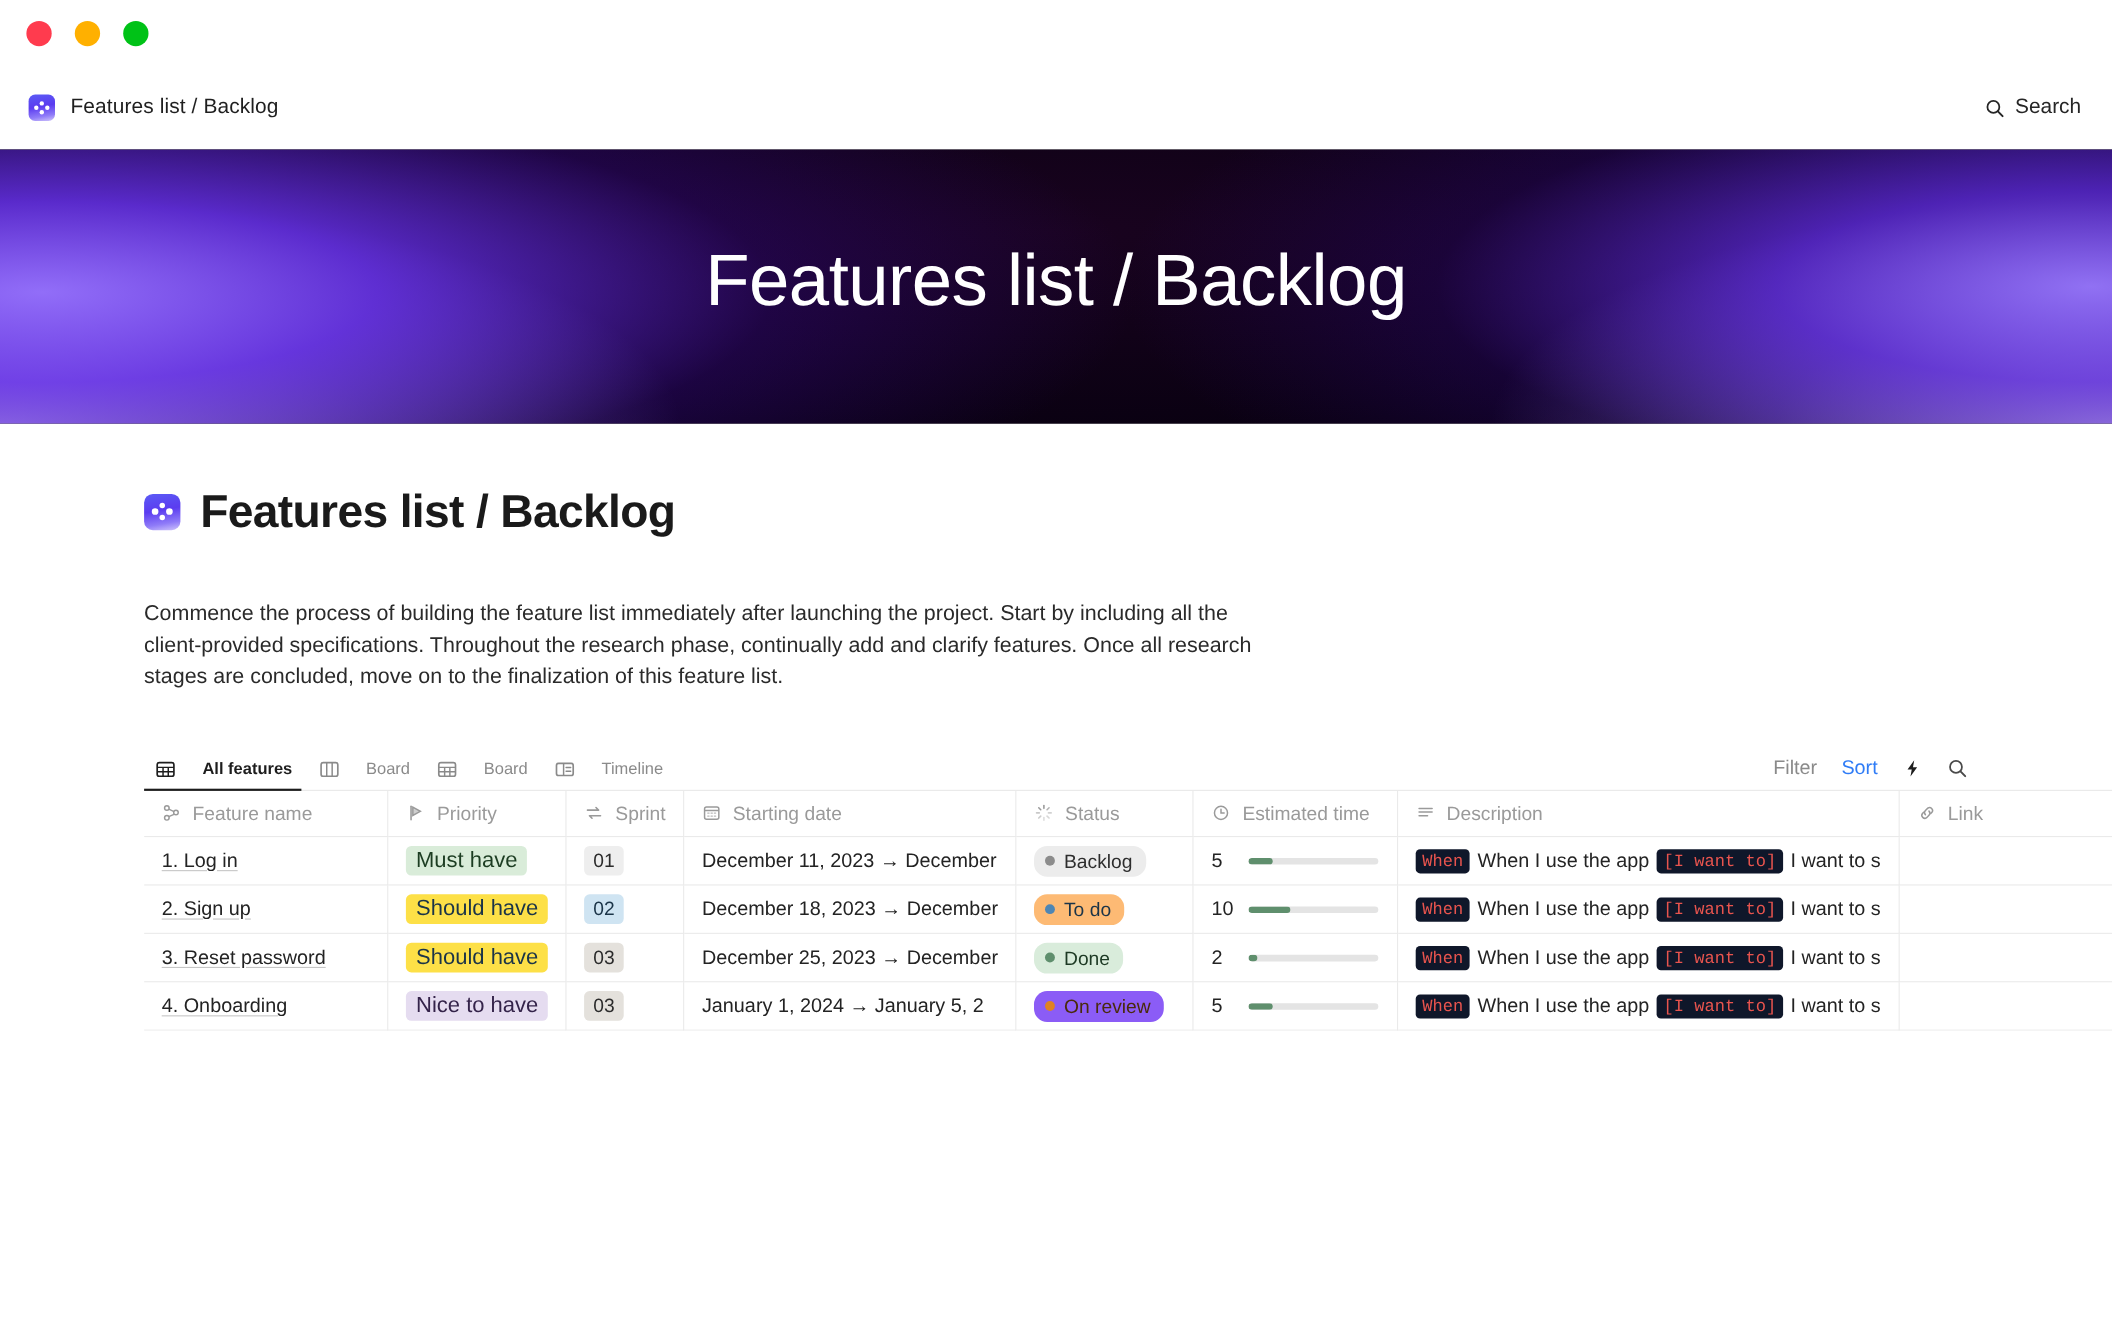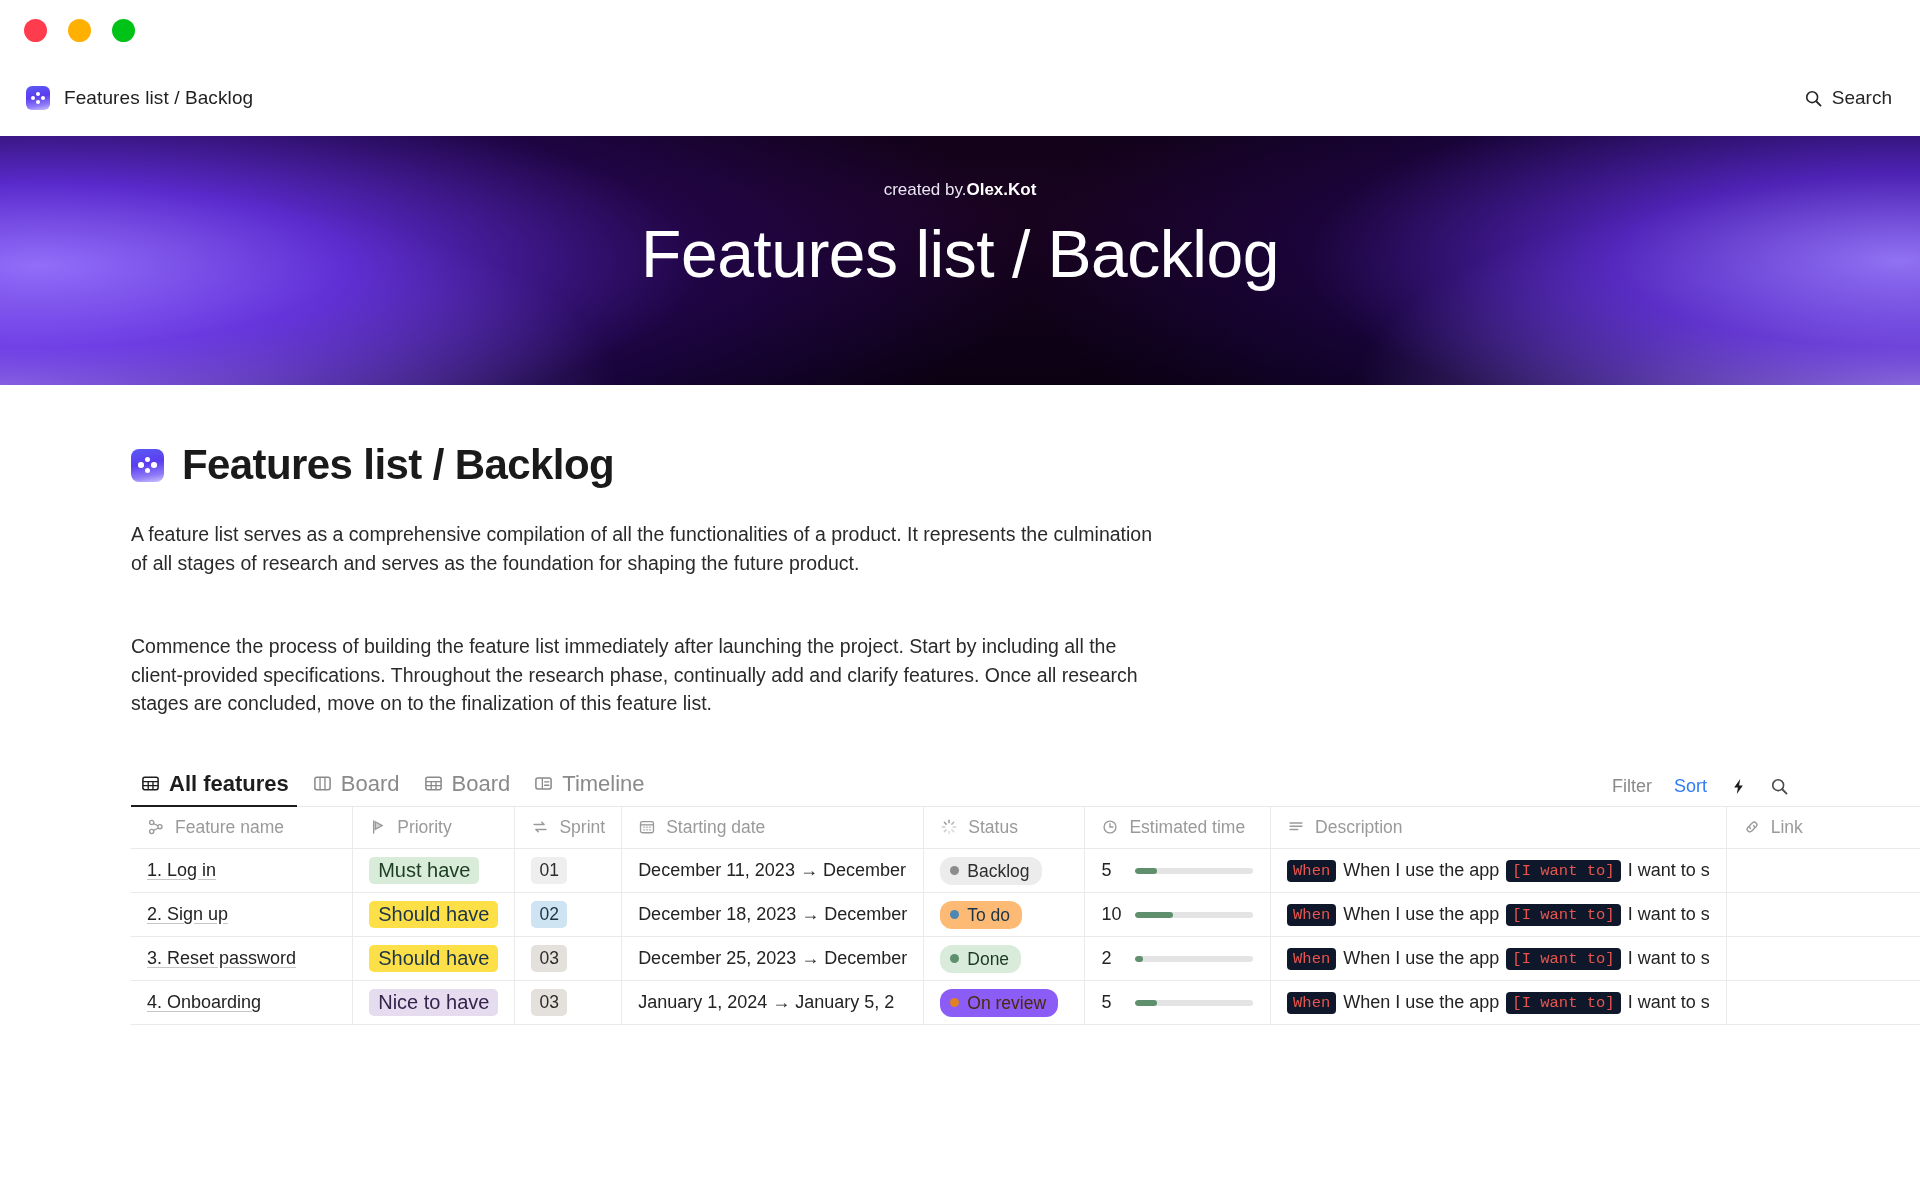--- a/index.html
+++ b/index.html
@@ -109,23 +109,23 @@
     margin-top: 47px;
     height: 42px;
     display: flex;
     align-items: flex-end;
     justify-content: space-between;
     border-bottom: 1px solid #e8e8e8;
     padding-right: 131px;
   }
   .tabs { display: flex; align-items: flex-end; gap: 0; }
   .tab {
-    display: flex; align-items: center; gap: 9px;
+    display: flex; align-items: center; gap: 24px;
     padding: 0 14px 9px 10px;
-    font-size: 22px; color: #8a8a8a; cursor: pointer;
+    font-size: 15px; color: #8a8a8a; cursor: pointer;
     position: relative;
   }
   .tab.active { color: #1d1d1d; font-weight: 700; }
   .tab.active::after {
     content: ""; position: absolute; left: 0; right: 6px; bottom: -1px;
     height: 2px; background: #1d1d1d;
   }
   .viewtools { display: flex; align-items: center; gap: 22px; padding-bottom: 9px; }
   .viewtools .lbl { font-size: 18px; color: #8a8a8a; cursor: pointer; }
   .viewtools .lbl.accent { color: #2f7cf6; }
@@ -237,38 +237,36 @@
       <svg width="19" height="19" viewBox="0 0 20 20" fill="none">
           <circle cx="8.6" cy="8.6" r="5.7" stroke="#262626" stroke-width="1.7"></circle>
           <path d="M12.9 12.9L17.4 17.4" stroke="#262626" stroke-width="1.9" stroke-linecap="round"></path>
         </svg>
     </span>
     <span>Search</span>
   </div>
 </div>
 
 <div class="hero">
-  <div class="hero-credit"><span>created by.</span><b>Olex.Kot</b></div>
   <div class="hero-title">Features list / Backlog</div>
 </div>
 
 <div class="page">
   <div class="content">
 
     <div class="page-head">
       <div class="doc-icon">
         <i></i>
           <i></i>
           <i></i>
           <i></i>
       </div>
       <div class="page-title">Features list / Backlog</div>
     </div>
 
-    <div class="para p1">A feature list serves as a comprehensive compilation of all the functionalities of a product. It represents the culmination of all stages of research and serves as the foundation for shaping the future product.</div>
     <div class="para p2">Commence the process of building the feature list immediately after launching the project. Start by including all the client-provided specifications. Throughout the research phase, continually add and clarify features. Once all research stages are concluded, move on to the finalization of this feature list.</div>
 
     <div class="viewbar">
       <div class="tabs">
 
         <div class="tab active">
           <span class="ico">
             <svg width="19" height="19" viewBox="0 0 20 20" fill="none">
                 <rect x="2" y="3.5" width="16" height="13" rx="2" stroke="#1d1d1d" stroke-width="1.6"></rect>
                 <path d="M2 8h16M2 12.2h16M7.6 8v8.5M12.6 8v8.5" stroke="#1d1d1d" stroke-width="1.4"></path>

